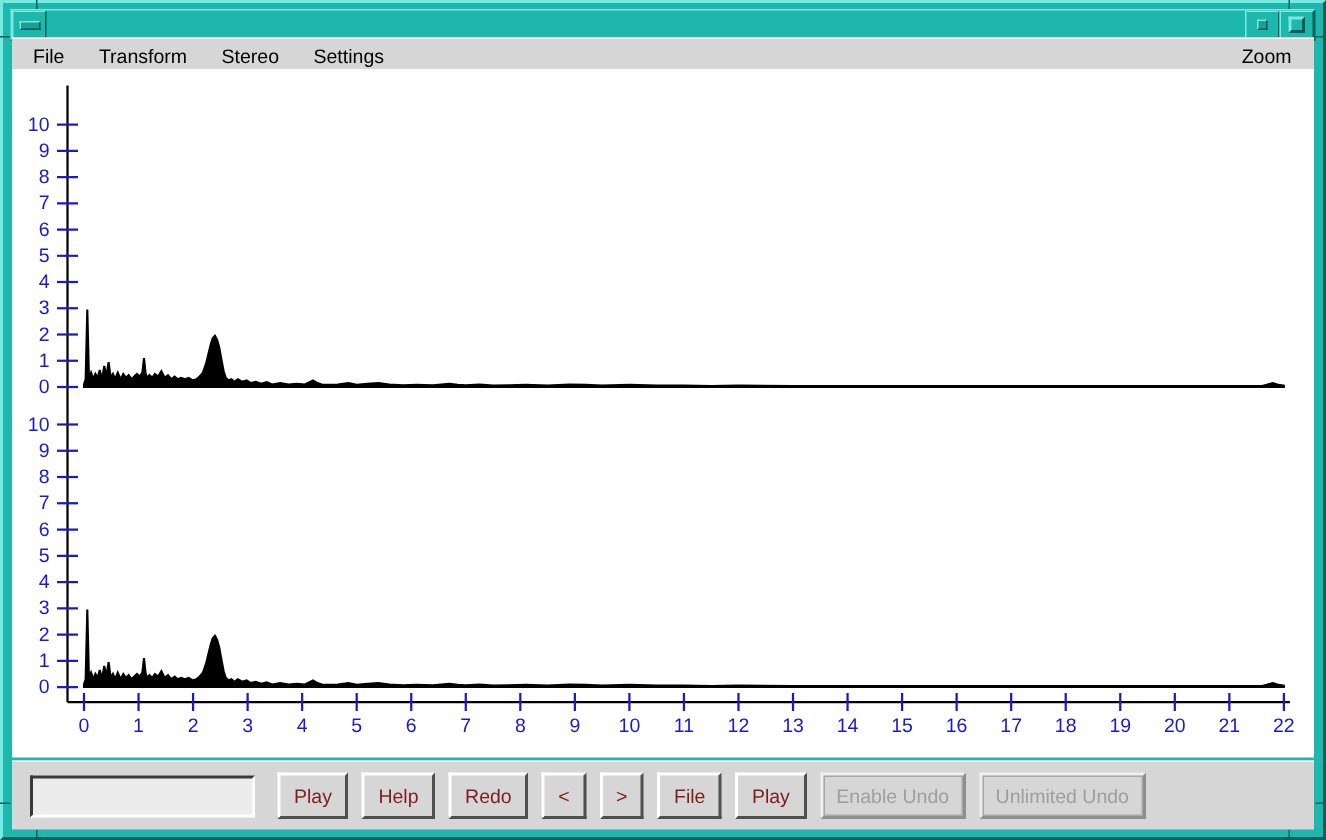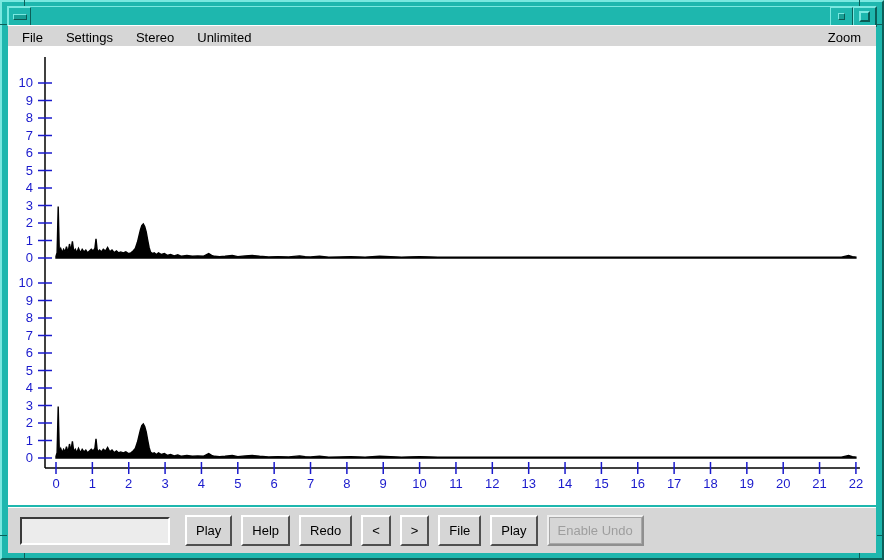--- a/index.html
+++ b/index.html
@@ -64,21 +64,21 @@
   }
   .tb-input{
     width:138px;height:24px;margin-right:15px;
     background:#ececec;color:#000;
     border:2px solid;border-color:#3a3a3a #ffffff #ffffff #3a3a3a;
     outline:none;font-size:13px;padding:0 4px;
     font-family:"Liberation Sans","DejaVu Sans",sans-serif;
   }
   .btn{
     height:31px;margin-right:9px;padding:0 9px;min-width:20px;
-    background:#d6d6d6;color:#000000;font-size:13px;
+    background:#d6d6d6;color:#7f1d1d;font-size:13px;
     border:2px solid;border-color:#ffffff #4f4f4f #4f4f4f #ffffff;
     font-family:"Liberation Sans","DejaVu Sans",sans-serif;
     cursor:default;
   }
   .btn.disabled{
     color:#9e9e9e;
     border:2px solid;border-color:#efefef #8f8f8f #8f8f8f #efefef;
     outline:1px solid #a8a8a8;outline-offset:-3px;
   }
 </style>
@@ -104,23 +104,23 @@
   <div class="tb-btn">
     <div class="glyph-min"></div>
   </div>
   <div class="tb-btn">
     <div class="glyph-max"></div>
   </div>
 </div>
 
 <div class="menubar" id="menubar">
     <span class="menu-item">File</span>
+    <span class="menu-item">Transform</span>
+    <span class="menu-item">Stereo</span>
     <span class="menu-item">Settings</span>
-    <span class="menu-item">Stereo</span>
-    <span class="menu-item">Unlimited</span>
     <span class="menu-item right">Zoom</span>
   </div>
 
 <div class="content">
   <svg id="plot-svg" width="868" height="459" xmlns="http://www.w3.org/2000/svg">
       <line x1="37" y1="11" x2="37" y2="422" stroke="#000000" stroke-width="1.5"></line>
       <line x1="37" y1="422" x2="851.92" y2="422" stroke="#000000" stroke-width="1.5"></line>
       <line x1="30" y1="212" x2="44" y2="212" stroke="#1a1acc" stroke-width="1.5"></line>
       <text x="25" y="216" text-anchor="end" font-size="13" fill="#1a1acc">0</text>
       <line x1="30" y1="194.5" x2="44" y2="194.5" stroke="#1a1acc" stroke-width="1.5"></line>
@@ -219,13 +219,14 @@
 <div class="toolbar" id="toolbar">
   <input class="tb-input" type="text" placeholder="" style="">
 <button class="btn">Play</button>
     <button class="btn">Help</button>
     <button class="btn">Redo</button>
     <button class="btn">&lt;</button>
     <button class="btn">&gt;</button>
     <button class="btn">File</button>
     <button class="btn">Play</button>
     <button class="btn disabled">Enable Undo</button>
+    <button class="btn disabled">Unlimited Undo</button>
   </div>
 
 </body></html>

